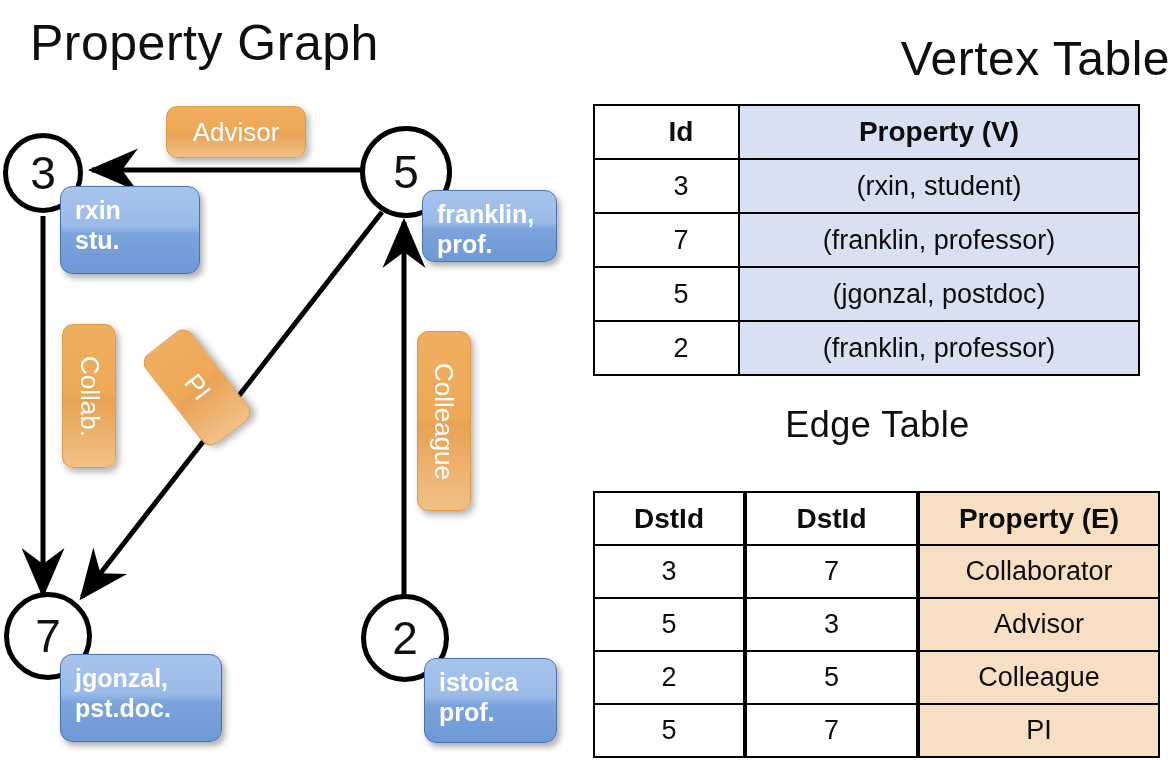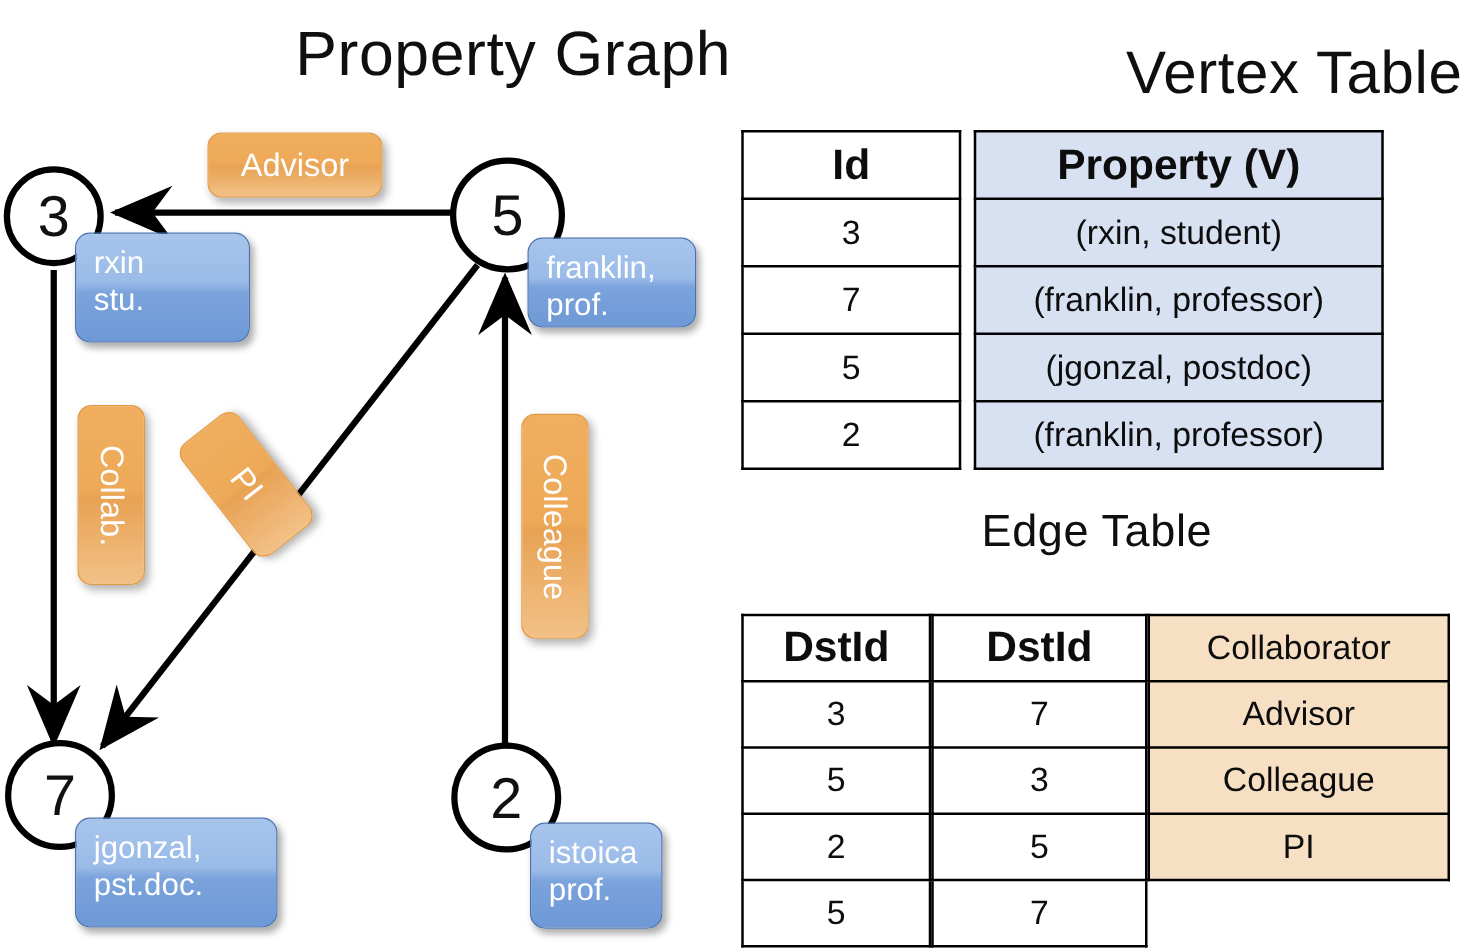--- a/index.html
+++ b/index.html
@@ -20,22 +20,23 @@
   .title {
     position: absolute;
     font-family: "Liberation Sans", sans-serif;
     font-weight: 300;
     color: #0f0f0f;
     white-space: nowrap;
     letter-spacing: 0.5px;
   }
   #title-property-graph {
     left: 0; top: 14px; width: 585px;
-    text-align: right;
+    text-align: left;
     font-size: 50px;
+    padding-left: 30px;
   }
   #title-vertex-table {
     left: 585px; top: 12px; width: 585px;
     text-align: right;
     font-size: 48px;
     margin-top: 19px;
   }
   #title-edge-table {
     left: 585px; top: 404px; width: 585px;
     text-align: center;
@@ -75,21 +76,21 @@
     border-radius: 12px;
     border: 1px solid #4A72AE;
     background: linear-gradient(to bottom, #A7C4EC 0%, #9ABBE8 45%, #7BA3DC 55%, #6E99D6 100%);
     box-shadow: 3px 4px 6px rgba(0,0,0,0.32);
     color: #ffffff;
     font-size: 25px;
     line-height: 1.18;
     padding: 9px 12px 9px 14px;
     box-sizing: border-box;
     z-index: 5;
-    font-weight: 400;
+    font-weight: 700;
   }
 
   .edge-label {
     position: absolute;
     border-radius: 11px;
     border: 1px solid #E09A43;
     background: linear-gradient(to bottom, #F0AE5F 0%, #EDA957 48%, #E8A254 52%, #F2C187 100%);
     box-shadow: 3px 4px 7px rgba(0,0,0,0.30);
     color: #ffffff;
     font-size: 26px;
@@ -116,28 +117,28 @@
     text-align: center;
     font-weight: 400;
     font-size: 27px;
     color: #0d0d0d;
     padding: 0;
     height: 46px;
     background: #ffffff;
   }
   .tbl th {
     font-weight: 700;
-    font-size: 34px;
+    font-size: 28px;
   }
   .tbl.fill-blue th, .tbl.fill-blue td { background: #D7E1F2; }
   .tbl.fill-orange th, .tbl.fill-orange td { background: #F7DFC4; }
 
   
   #vertex-id-table   { left: 593px; top: 104px; width: 176px; }
-  #vertex-prop-table { left: 779px; top: 104px; width: 328px; }
+  #vertex-prop-table { left: 738px; top: 104px; width: 402px; }
 
   
   #edge-src-table  { left: 593px; top: 491px; width: 152px; }
   #edge-dst-table  { left: 745px; top: 491px; width: 173px; }
   #edge-prop-table { left: 918px; top: 491px; width: 242px; }
 
   #vertex-id-table td, #vertex-id-table th,
   #vertex-prop-table td, #vertex-prop-table th { height: 52px; }
   #edge-src-table td, #edge-src-table th,
   #edge-dst-table td, #edge-dst-table th,
@@ -183,21 +184,21 @@
   <div class="prop-box" style="left:422px; top:190px; width:135px; height:72px;">
     <div>franklin,</div>
     <div>prof.</div>
   </div>
 
   <div class="prop-box" style="left:60px; top:654px; width:162px; height:88px;">
     <div>jgonzal,</div>
     <div>pst.doc.</div>
   </div>
 
-  <div class="prop-box" style="left:424px; top:658px; width:106px; height:85px;">
+  <div class="prop-box" style="left:424px; top:658px; width:133px; height:85px;">
     <div>istoica</div>
     <div>prof.</div>
   </div>
 
   <div class="edge-label" style="left:166px; top:106px; width:140px; height:52px;">
     <span class="lbl-inner">Advisor</span>
   </div>
 
   <div class="edge-label rot90" style="left:62px; top:324px; width:54px; height:144px;">
     <span class="lbl-inner">Collab.</span>
@@ -287,20 +288,23 @@
     <td>5</td>
   </tr>
   <tr>
     <td>7</td>
   </tr>
 </tbody>
   </table>
 
 <table class="tbl fill-orange" id="edge-prop-table">
   <tbody>
+      <tr>
+    <th>Property (E)</th>
+  </tr>
   <tr>
     <td>Collaborator</td>
   </tr>
   <tr>
     <td>Advisor</td>
   </tr>
   <tr>
     <td>Colleague</td>
   </tr>
   <tr>

